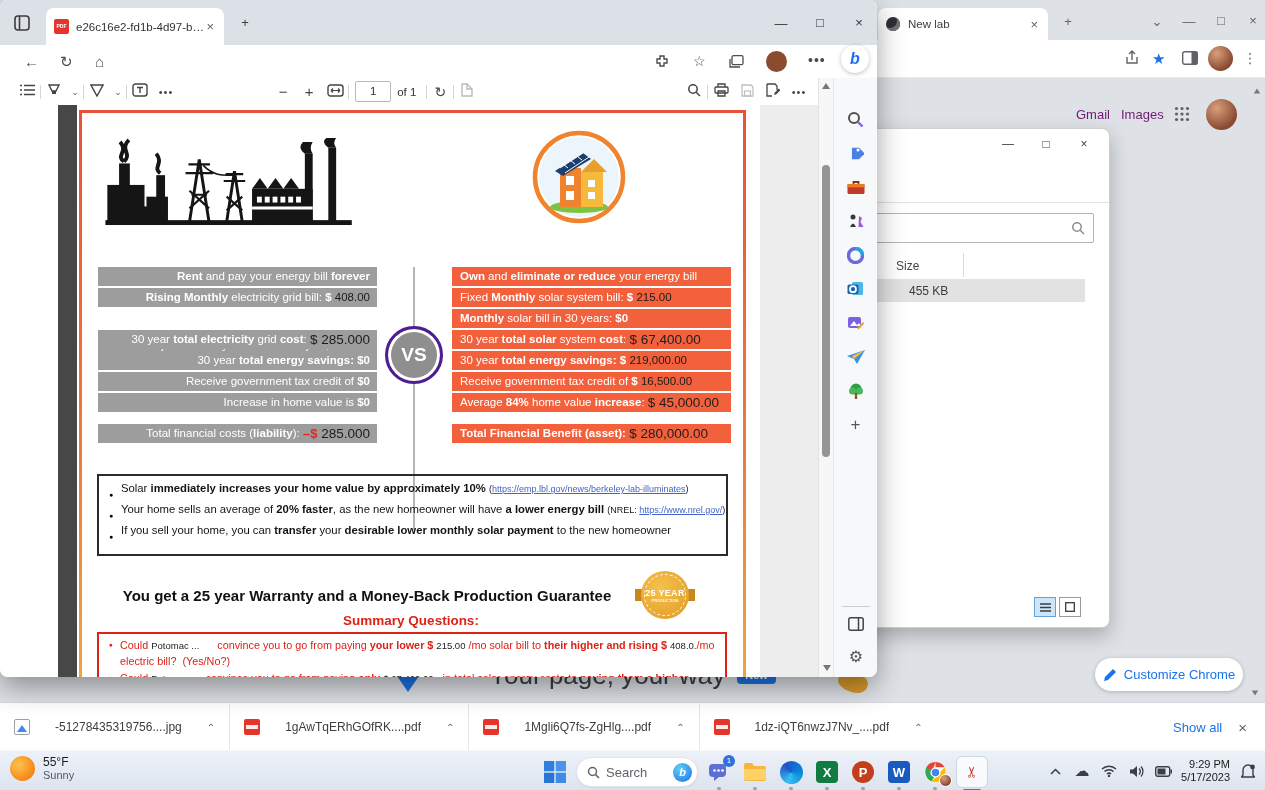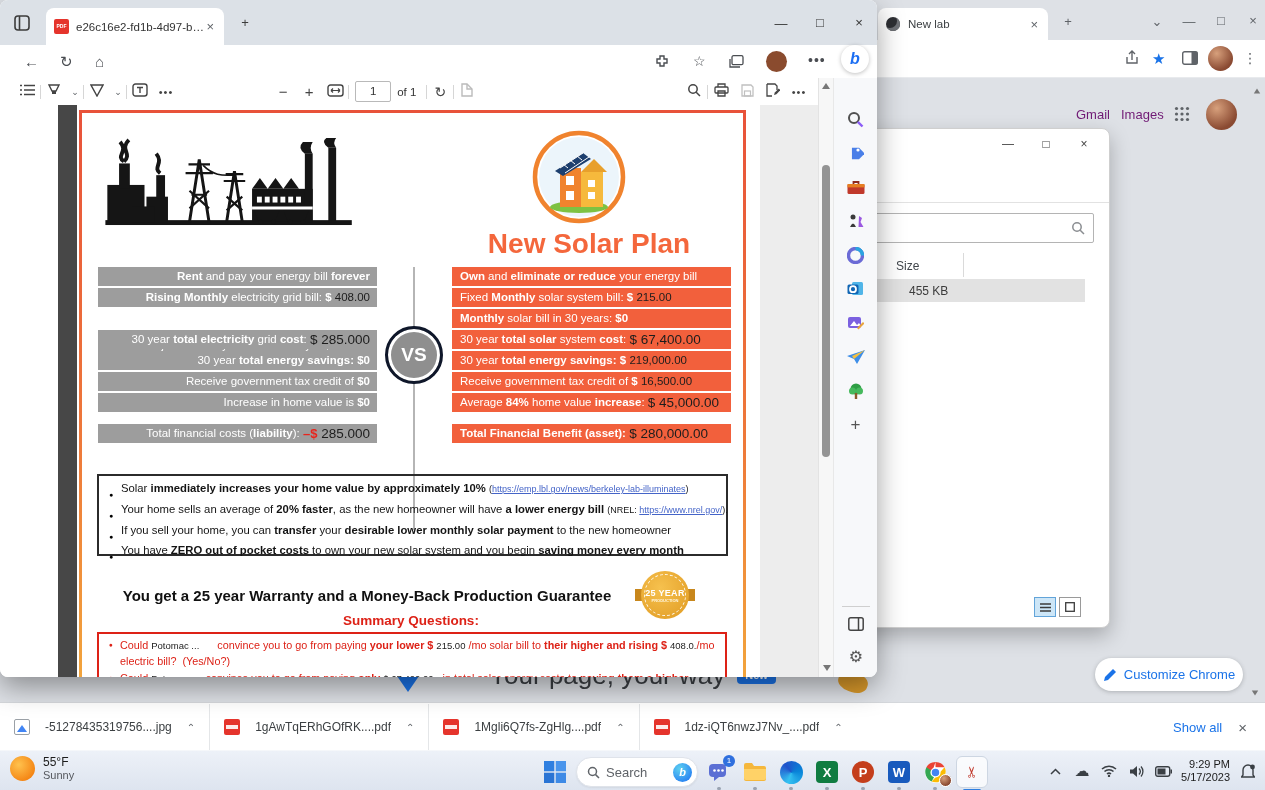--- a/index.html
+++ b/index.html
@@ -87,21 +87,21 @@
   
   #badge25{left:558px;top:464px;width:60px;height:54px}
   #badge25 .rib{position:absolute;top:20px;width:14px;height:12px;background:#c8871c}
   #badge25 .circ{position:absolute;left:6px;top:2px;width:48px;height:48px;border-radius:50%;
      background:radial-gradient(circle at 40% 35%,#f6c14e,#e09a22);display:flex;flex-direction:column;align-items:center;justify-content:center}
   #badge25 .circ::after{content:"";position:absolute;inset:3px;border:1.5px dashed rgba(255,255,255,.9);border-radius:50%}
   #badge25 .l1{font-size:9px;font-weight:bold;color:#fff;letter-spacing:.3px}
   #badge25 .l2{font-size:4px;color:#fff7e2;font-weight:bold}
   
   #dlbar{left:0;top:702px;width:1265px;height:48px;background:#fff;border-top:1px solid #d5d8dc;z-index:1;display:flex;align-items:center}
-  .dl-chip{display:flex;align-items:center;gap:15px;padding:0 14px;height:100%}
+  .dl-chip{display:flex;align-items:center;gap:25px;padding:0 14px;height:100%}
   .dl-sep{width:1px;height:46px;background:#e4e6e8}
   .dl-name{font-size:12px;color:#3c4043;max-width:138px;white-space:nowrap;overflow:hidden}
   .dl-car{color:#5f6368;font-size:10px}
   .dl-ico{width:16px;height:16px;border-radius:2px;position:relative;flex:none}
   .dl-ico.pdf{background:#e5342c}
   .dl-ico.pdf::after{content:"";position:absolute;left:2px;right:2px;top:6px;height:4px;background:#fff;opacity:.9}
   .dl-ico.jpg{background:#fff;border:1px solid #9aa0a6;box-sizing:border-box}
   .dl-ico.jpg::after{content:"";position:absolute;left:2px;bottom:2px;border-left:5px solid transparent;border-right:5px solid transparent;border-bottom:7px solid #4285f4}
   
   #taskbar{left:0;top:750px;width:1265px;height:40px;background:linear-gradient(180deg,#edf1f8,#dde4ef);z-index:10;border-top:1px solid rgba(255,255,255,.7)}
@@ -371,21 +371,20 @@
         <polygon points="49,42 62,29 75,42" fill="#e8a02c"></polygon>
         <rect x="49" y="42" width="22" height="35" fill="#f6b93c"></rect>
         <polygon points="23,41 51,23 59,29 31,46" fill="#1d3f6e"></polygon>
         <path d="M28 38 L51 23 M33 43 L57 27 M31 34 l5 4 M38 30 l5 4 M45 26 l5 4" stroke="#fff" stroke-width="1"></path>
         <rect x="34" y="46" width="8" height="9" fill="#fff"></rect>
           <rect x="34" y="61" width="8" height="9" fill="#fff"></rect>
         <rect x="56" y="50" width="7" height="7" fill="#fff"></rect>
           <rect x="56" y="62" width="7" height="7" fill="#fff"></rect>
       </svg>
 
-      <div class="abs" style="left:352px;top:123px;width:320px;text-align:center;font-size:28px;font-weight:bold;color:#f4673c">New Solar Plan</div>
 
       <div class="abs" style="left:336px;top:162px;width:2px;height:263px;background:#b5b5b5"></div>
       <div id="left-rows" class="abs" style="left:21px;top:0;width:279px">
           <div class="plan-row gray-row" style="top: 162px;">
             <span class="sg sg-b">Rent</span>
             <span class="sg sg-n"> and pay your energy bill </span>
             <span class="sg sg-b">forever</span>
           </div>
           <div class="plan-row gray-row" style="top: 183px;">
             <span class="sg sg-b">Rising Monthly</span>
@@ -472,27 +471,26 @@
             <span class="sg sg-b">increase</span>
             <span class="sg sg-n">: </span>
             <span class="sg sg-dl">$ 45,000.00</span>
           </div>
           <div class="plan-row orange-row" style="top: 319px;">
             <span class="sg sg-b">Total Financial Benefit (asset): </span>
             <span class="sg sg-dl">$ 280,000.00</span>
             <div class="row-note">(total savings + tax credit + home value increase)</div>
           </div>
         </div>
-      <div class="abs" style="left:308px;top:221px;width:58px;height:58px;border-radius:50%;background:#8f8f8f;border:3px solid #0f172a;box-shadow:inset 0 0 0 3px #fff;display:flex;align-items:center;justify-content:center;color:#fff;font-weight:bold;font-size:19px;box-sizing:border-box">VS</div>
+      <div class="abs" style="left:308px;top:221px;width:58px;height:58px;border-radius:50%;background:#8f8f8f;border:3px solid #4c1d95;box-shadow:inset 0 0 0 3px #fff;display:flex;align-items:center;justify-content:center;color:#fff;font-weight:bold;font-size:19px;box-sizing:border-box">VS</div>
 
       <div id="notes-box" class="abs" style="left:20px;top:369px;width:631px;height:82px;border:2px solid #2b2b2b;box-sizing:border-box;padding:2px 0 0 10px">
           <div class="note-line"><span class="sg sg-k">Solar </span><span class="sg sg-kb">immediately increases your home value by approximately 10%</span><span class="sg sg-k"> </span><span class="sg sg-ks">(</span><span class="sg sg-lk">https://emp.lbl.gov/news/berkeley-lab-illuminates</span><span class="sg sg-ks">)</span></div>
           <div class="note-line"><span class="sg sg-k">Your home sells an average of </span><span class="sg sg-kb">20% faster</span><span class="sg sg-k">, as the new homeowner will have </span><span class="sg sg-kb">a lower energy bill</span><span class="sg sg-k"> </span><span class="sg sg-ks">(NREL: </span><span class="sg sg-lk">https://www.nrel.gov/</span><span class="sg sg-ks">).</span></div>
           <div class="note-line"><span class="sg sg-k">If you sell your home, you can </span><span class="sg sg-kb">transfer</span><span class="sg sg-k"> your </span><span class="sg sg-kb">desirable lower monthly solar payment</span><span class="sg sg-k"> to the new homeowner</span></div>
-          <div class="note-line"><span class="sg sg-k">You have </span><span class="sg sg-kb">ZERO out of pocket costs</span><span class="sg sg-k"> to own your new solar system and you begin </span><span class="sg sg-kb">saving money every month</span></div>
         </div>
 
       <div class="abs" style="left:10px;top:482px;width:560px;text-align:center;font-size:15px;font-weight:bold;color:#111">You get a 25 year Warranty and a Money-Back Production Guarantee</div>
       <div id="badge25" class="abs">
         <span class="rib" style="left:0"></span>
         <span class="rib" style="right:0"></span>
         <span class="circ">
           <span class="l1">25 YEAR</span>
           <span class="l2">PRODUCTION</span>
         </span>

